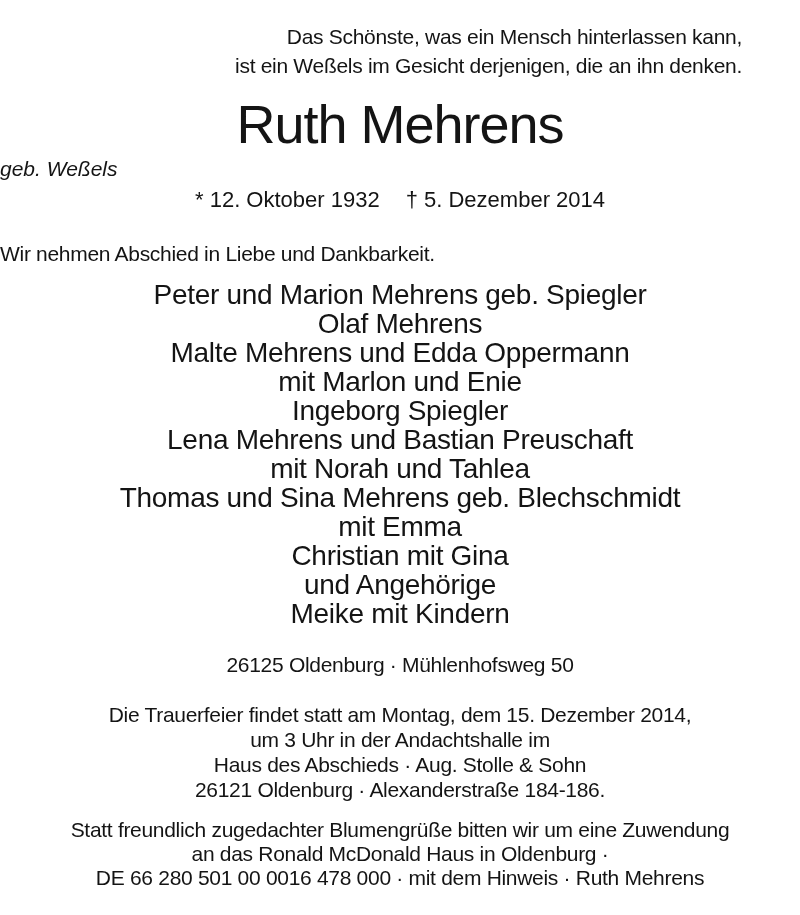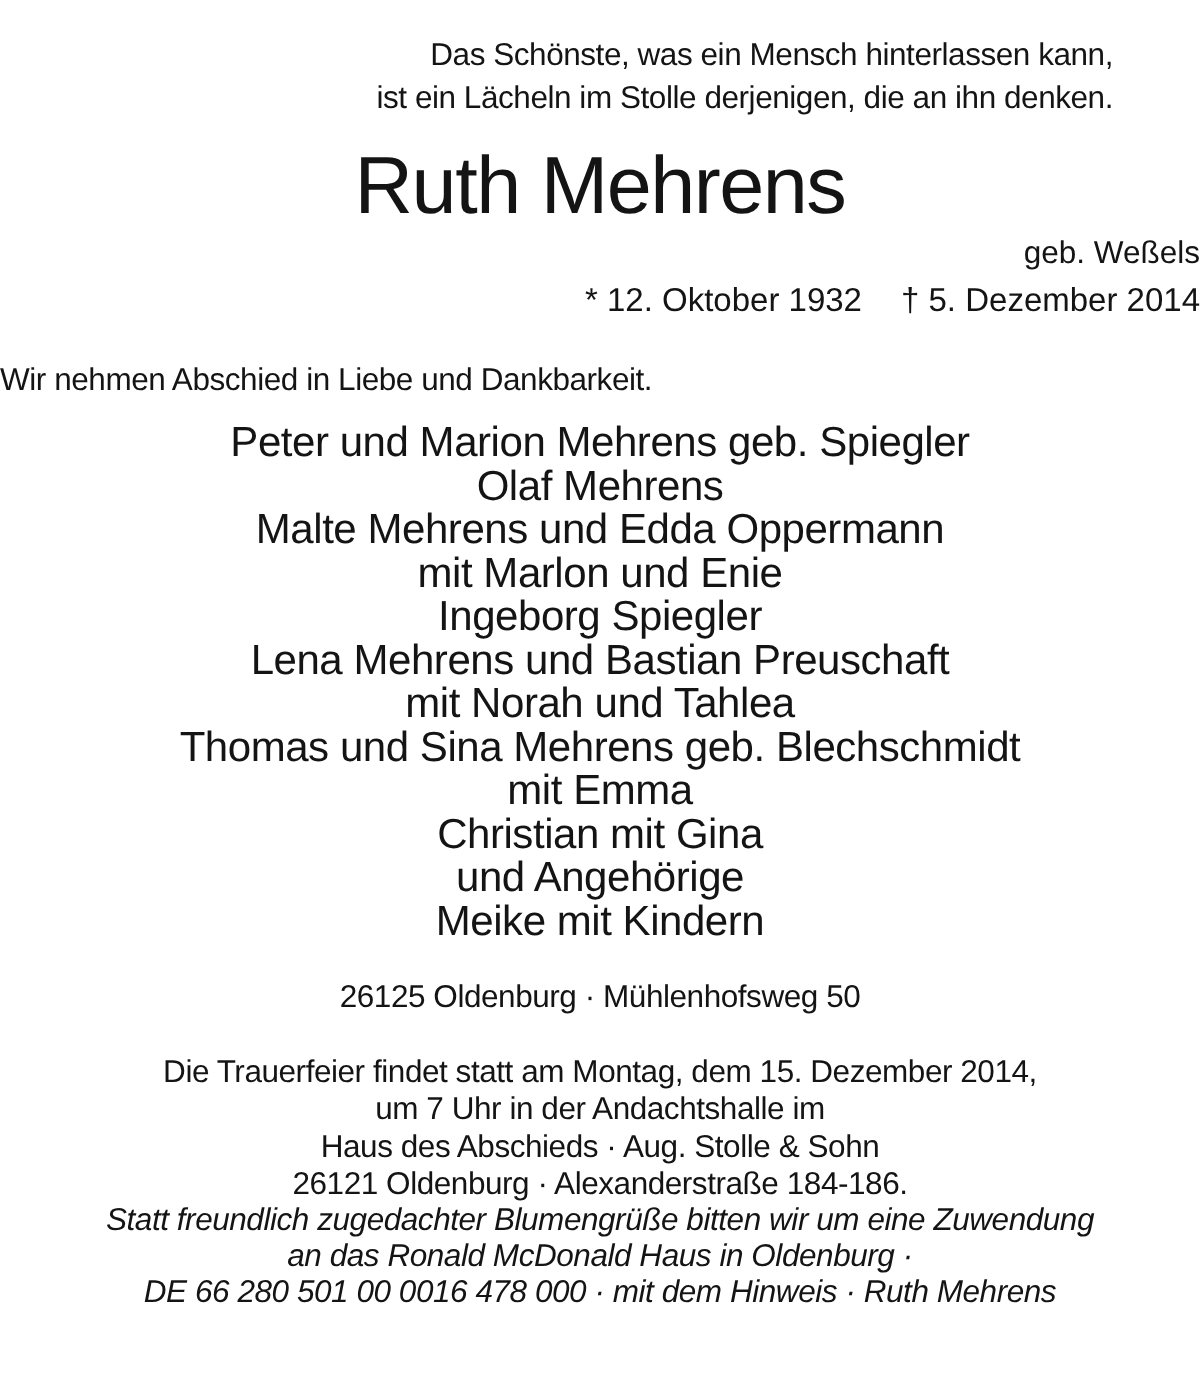--- a/index.html
+++ b/index.html
@@ -30,28 +30,29 @@
   .name {
     margin: 16px 0 0 0;
     text-align: center;
     font-size: 54px;
     line-height: 56px;
     font-weight: 400;
     letter-spacing: -1px;
   }
   .maiden {
     margin-top: 4px;
-    text-align: right;
+    text-align: left;
     font-size: 21px;
     line-height: 25px;
+    font-style: italic;
   }
   .dates {
     margin-top: 6px;
     display: flex;
-    justify-content: flex-end;
+    justify-content: center;
     gap: 26px;
     font-size: 22px;
     line-height: 26px;
   }
   .farewell {
     margin-top: 28px;
     text-align: left;
     font-size: 21px;
     line-height: 26px;
     letter-spacing: -0.3px;
@@ -71,35 +72,35 @@
     letter-spacing: -0.3px;
   }
   .service {
     margin-top: 24px;
     text-align: center;
     font-size: 21px;
     line-height: 25px;
     letter-spacing: -0.3px;
   }
   .donation {
+    margin-top: 16px;
     text-align: center;
     font-size: 21px;
     line-height: 24px;
     letter-spacing: -0.3px;
-    font-style: italic;
   }
 </style>
 </head>
 <body>
 
 <div class="page">
 
   <div class="epigraph">
     <div>Das Schönste, was ein Mensch hinterlassen kann,</div>
-    <div>ist ein Lächeln im Stolle derjenigen, die an ihn denken.</div>
+    <div>ist ein Weßels im Gesicht derjenigen, die an ihn denken.</div>
   </div>
 
   <h1 class="name">Ruth Mehrens</h1>
 
   <div class="maiden">geb. Weßels</div>
 
   <div class="dates">
     <span>* 12. Oktober 1932</span>
     <span>† 5. Dezember 2014</span>
   </div>
@@ -118,21 +119,21 @@
     <div>mit Emma</div>
     <div>Christian mit Gina</div>
     <div>und Angehörige</div>
     <div>Meike mit Kindern</div>
   </div>
 
   <div class="address">26125 Oldenburg · Mühlenhofsweg 50</div>
 
   <div class="service">
     <div>Die Trauerfeier findet statt am Montag, dem 15. Dezember 2014,</div>
-    <div>um 7 Uhr in der Andachtshalle im</div>
+    <div>um 3 Uhr in der Andachtshalle im</div>
     <div>Haus des Abschieds · Aug. Stolle &amp; Sohn</div>
     <div>26121 Oldenburg · Alexanderstraße 184-186.</div>
   </div>
 
   <div class="donation">
     <div>Statt freundlich zugedachter Blumengrüße bitten wir um eine Zuwendung</div>
     <div>an das Ronald McDonald Haus in Oldenburg ·</div>
     <div>DE 66 280 501 00 0016 478 000 · mit dem Hinweis · Ruth Mehrens</div>
   </div>
 

